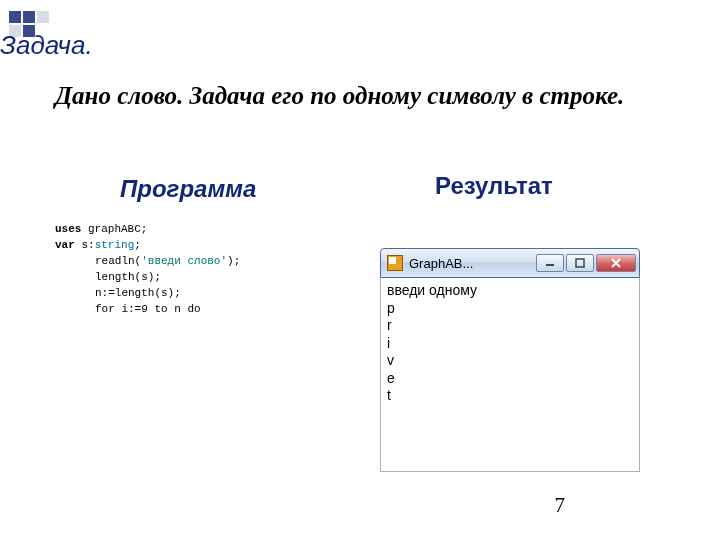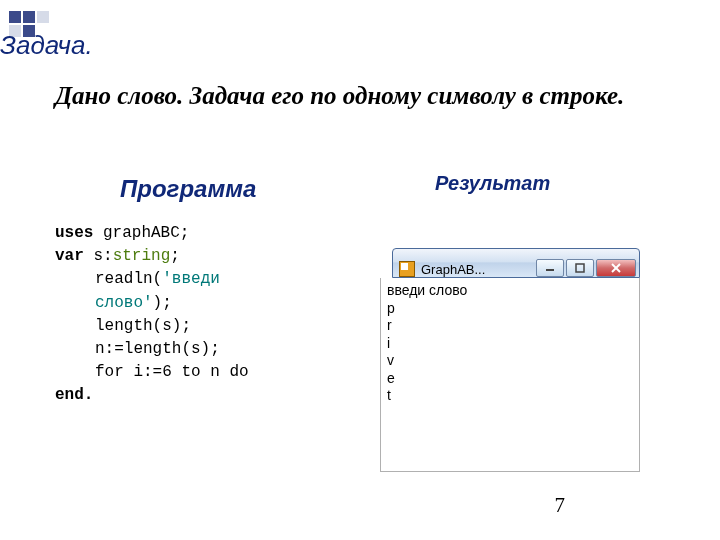--- a/index.html
+++ b/index.html
@@ -51,56 +51,54 @@
     font-style: italic;
     font-weight: bold;
     font-size: 24px;
     font-family: Arial, sans-serif;
     margin-left: 45px;
   }
   .result-label {
     position:absolute;
     top: 172px; left: 435px;
     color: #102878;
-    font-style: italic;
     font-weight: bold;
-    font-size: 20px;
+    font-size: 24px;
     font-family: Arial, sans-serif;
   }
   .code {
     position:absolute;
     top:222px; left:55px;
     width: 250px;
     font-family: 'Courier New', monospace;
-    font-size: 16px;
+    font-size: 11px;
     line-height: 1.45;
   }
   .kw { font-weight:bold; color:#000; }
-  .typ { color:#4d7c0f; }
+  .typ { color:#0369a1; }
   .str { color:#007878; }
   .ind1 { padding-left: 28px; display:block;}
   .ind2 { padding-left: 40px; display:block;}
   .ind2b { padding-left: 36px; display:block;}
 
   
   .win {
     position:absolute;
     top: 248px; left: 380px;
     width: 260px;
   }
   .win-titlebar {
     height: 28px;
     border: 1px solid #4a6a9a;
     border-radius: 4px 4px 0 0;
     background: linear-gradient(#f1f5fb,#d4e2f2 45%,#c0d3ea 50%,#d9e7f6);
-    display:flex; align-items:flex-end;
+    display:flex; align-items:center;
     font-family: 'Segoe UI', Tahoma, sans-serif;
     font-size: 13px;
     color:#000;
-    margin-left:12px;
   }
   .win-appicon {
     width:16px;height:16px;
     margin:0 6px;
     display:inline-block;
     border:1px solid #8a5a00;
     background: #e8a020;
     box-sizing:border-box;
     position:relative;
   }
@@ -162,22 +160,21 @@
 
 <div class="program-label">Программа</div>
 <div class="result-label">Результат</div>
 
 <div class="code">
   <div><span class="kw">uses</span><span> graphABC;</span></div>
   <div><span class="kw">var</span><span> s:</span><span class="typ">string</span><span>;</span></div>
   <span class="ind2"><span>readln(</span><span class="str">'введи слово'</span><span>);</span></span>
   <span class="ind2">length(s);</span>
   <span class="ind2">n:=length(s);</span>
-  <span class="ind2">for i:=6 to n do</span>
-  <div><span class="kw">end.</span></div>
+  <span class="ind2">for i:=9 to n do</span>
 </div>
 
 <div class="win">
   <div class="win-titlebar">
     <span class="win-appicon"></span>
     <span class="win-title">GraphAB...</span>
     <div class="win-btns">
       <div class="win-btn">
         <svg width="10" height="10">
             <line x1="1" y1="7" x2="9" y2="7" stroke="#444" stroke-width="2"></line>
@@ -189,21 +186,21 @@
           </svg>
       </div>
       <div class="win-btn close">
         <svg width="12" height="10">
             <line x1="2" y1="1" x2="10" y2="9" stroke="#fff" stroke-width="2"></line>
             <line x1="10" y1="1" x2="2" y2="9" stroke="#fff" stroke-width="2"></line>
           </svg>
       </div>
     </div>
   </div>
-  <div class="win-body">введи слово
+  <div class="win-body">введи одному
 p
 r
 i
 v
 e
 t</div>
 </div>
 
 <div class="page-num">7</div>
 

